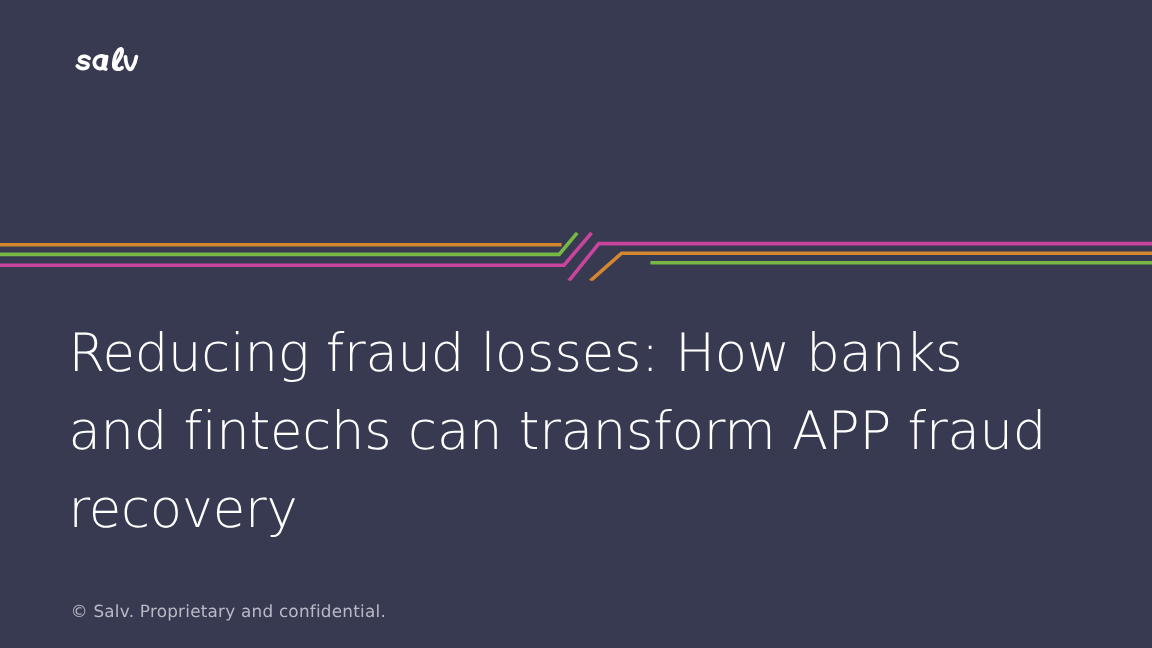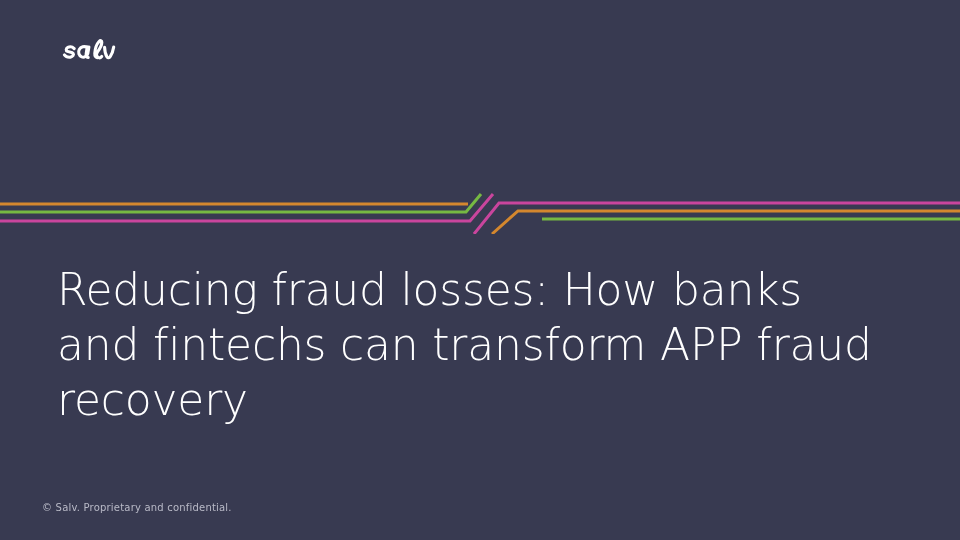--- a/index.html
+++ b/index.html
@@ -44,33 +44,33 @@
   #title {
     position: absolute;
     left: 57px;
     top: 262px;
     width: 830px;
     margin: 0;
     color: #ffffff;
     font-family: "DejaVu Sans", sans-serif;
     font-size: 44px;
     font-weight: 300;
-    line-height: 55px;
+    line-height: 65px;
     letter-spacing: -0.2px;
     white-space: pre-line;
   }
 
   
   #footer {
     position: absolute;
-    left: 42px;
+    left: 59px;
     top: 502px;
     color: #b9bac7;
     font-family: "DejaVu Sans", sans-serif;
-    font-size: 10px;
+    font-size: 14px;
     font-weight: 400;
     letter-spacing: 0.2px;
   }
 </style>
 </head>
 <body>
 
 <div id="slide">
 
   <div id="logo" title="salv">

